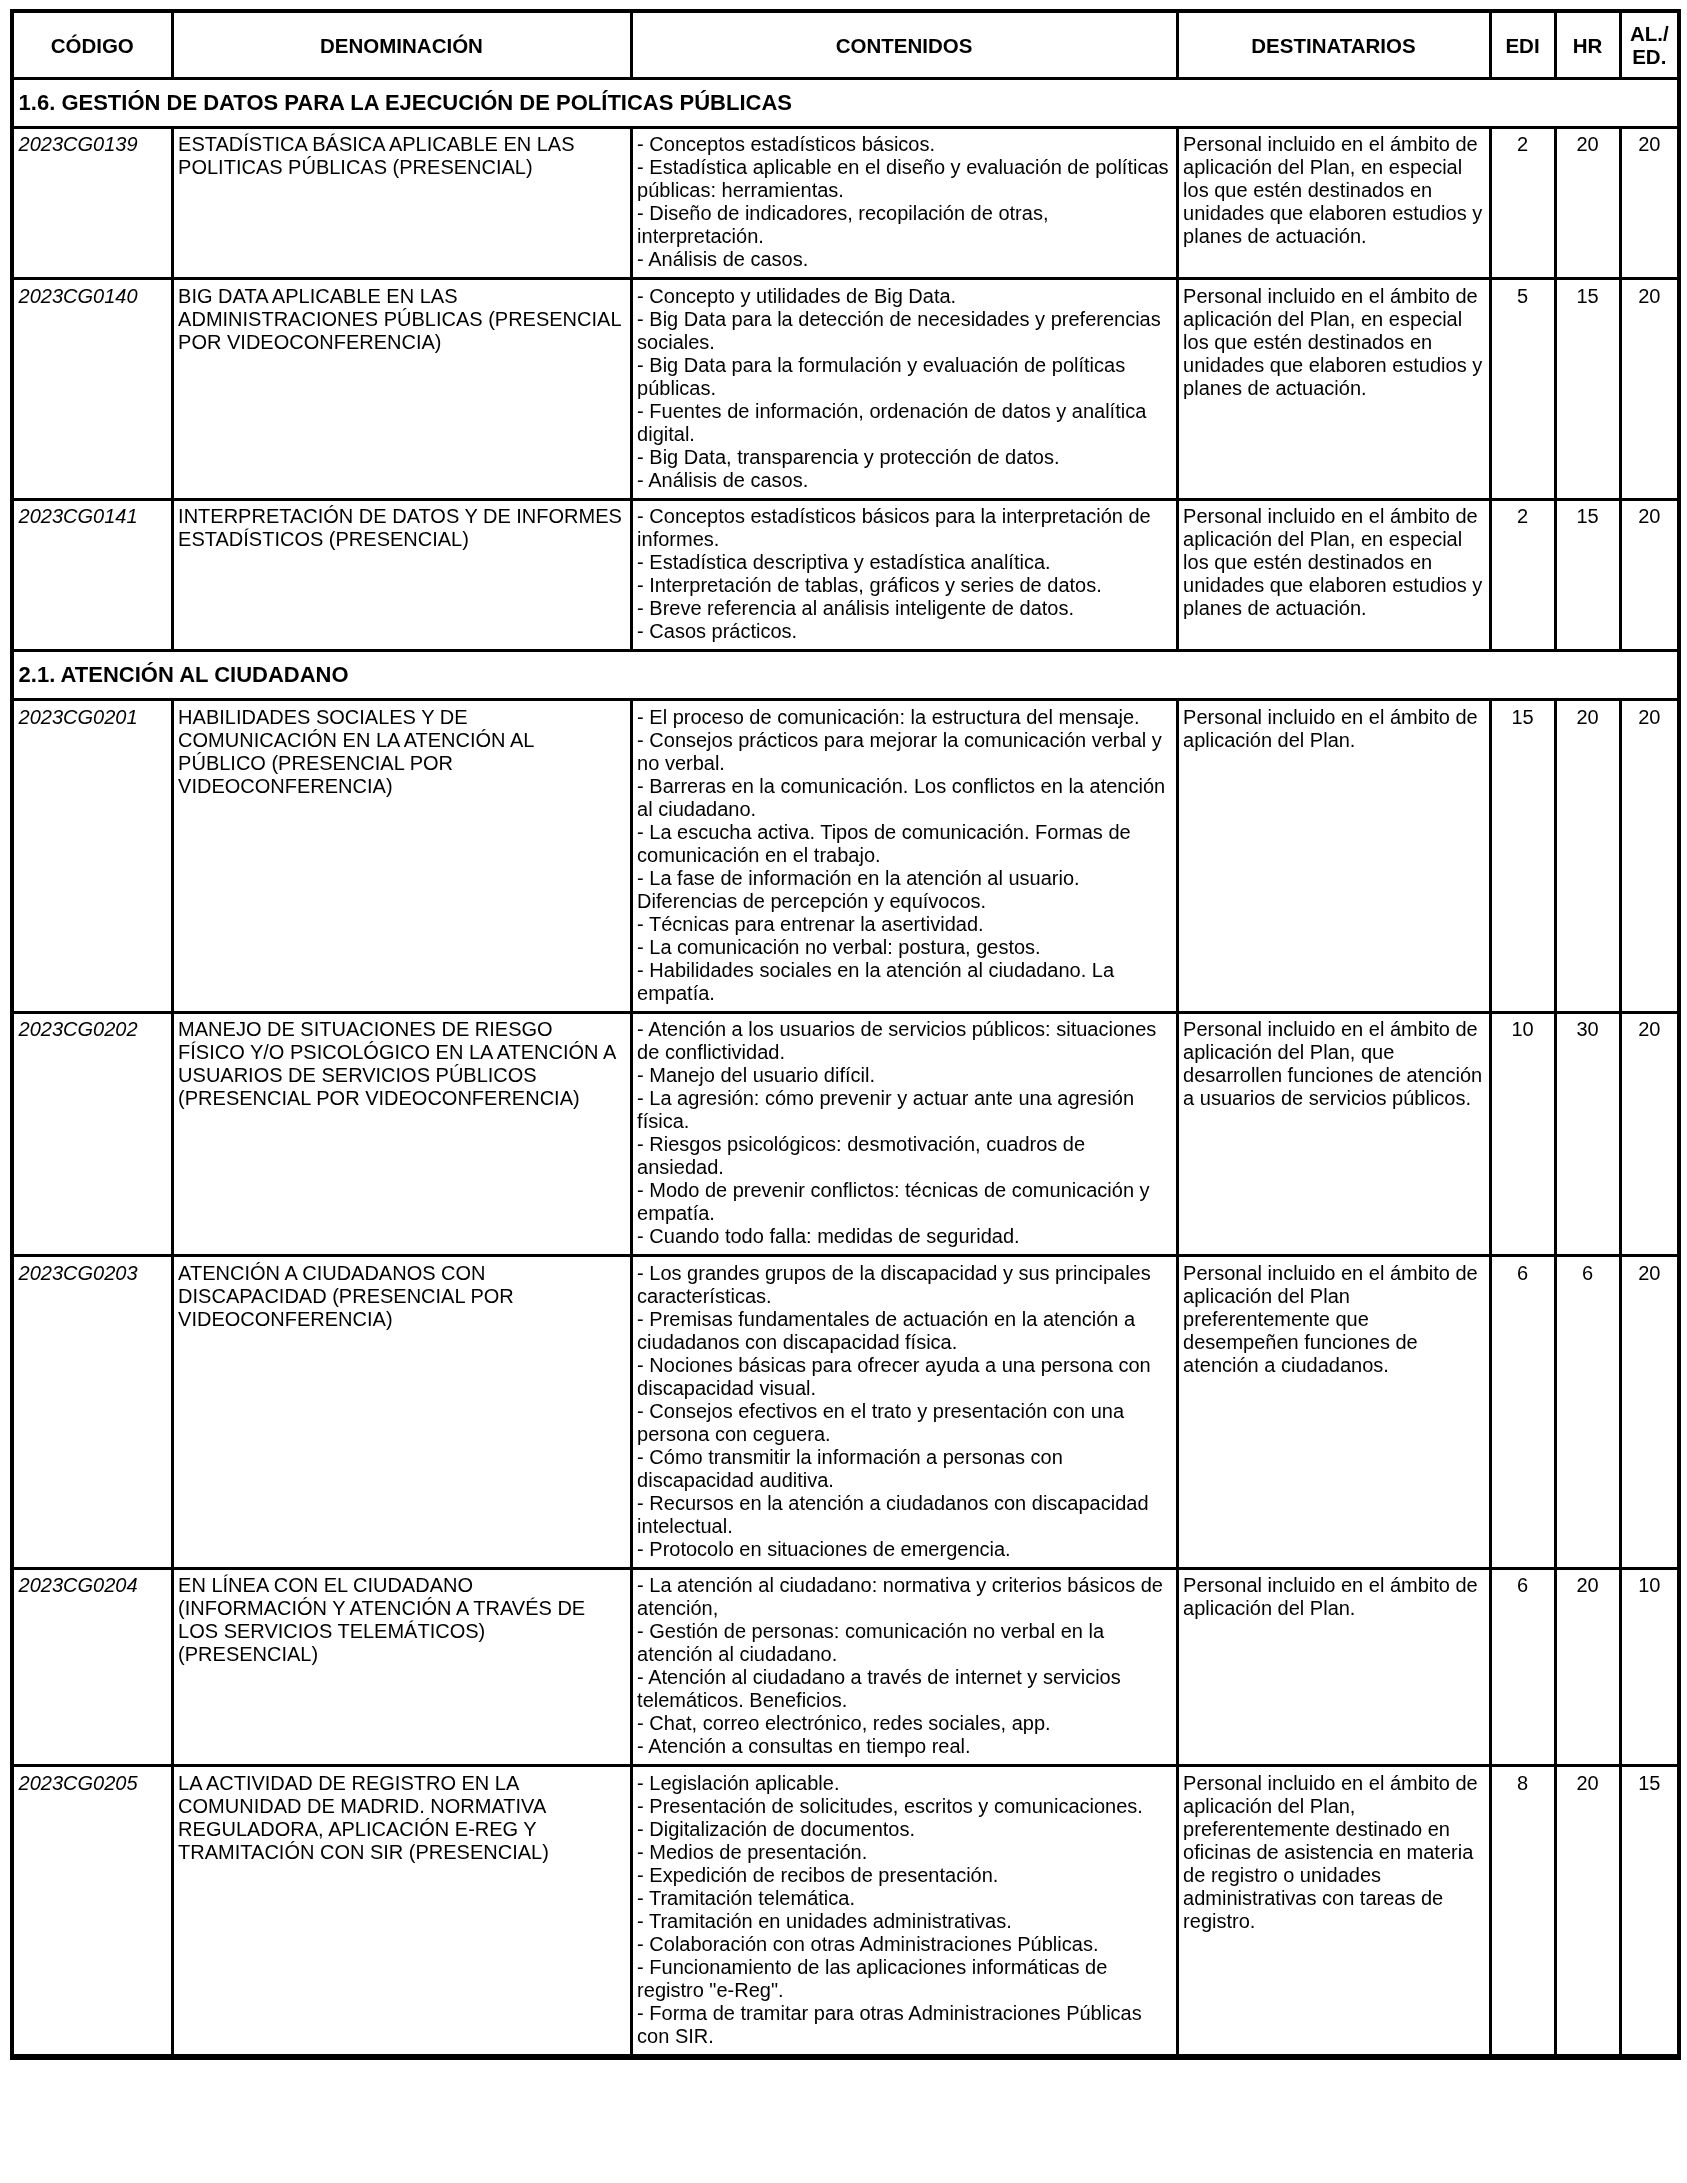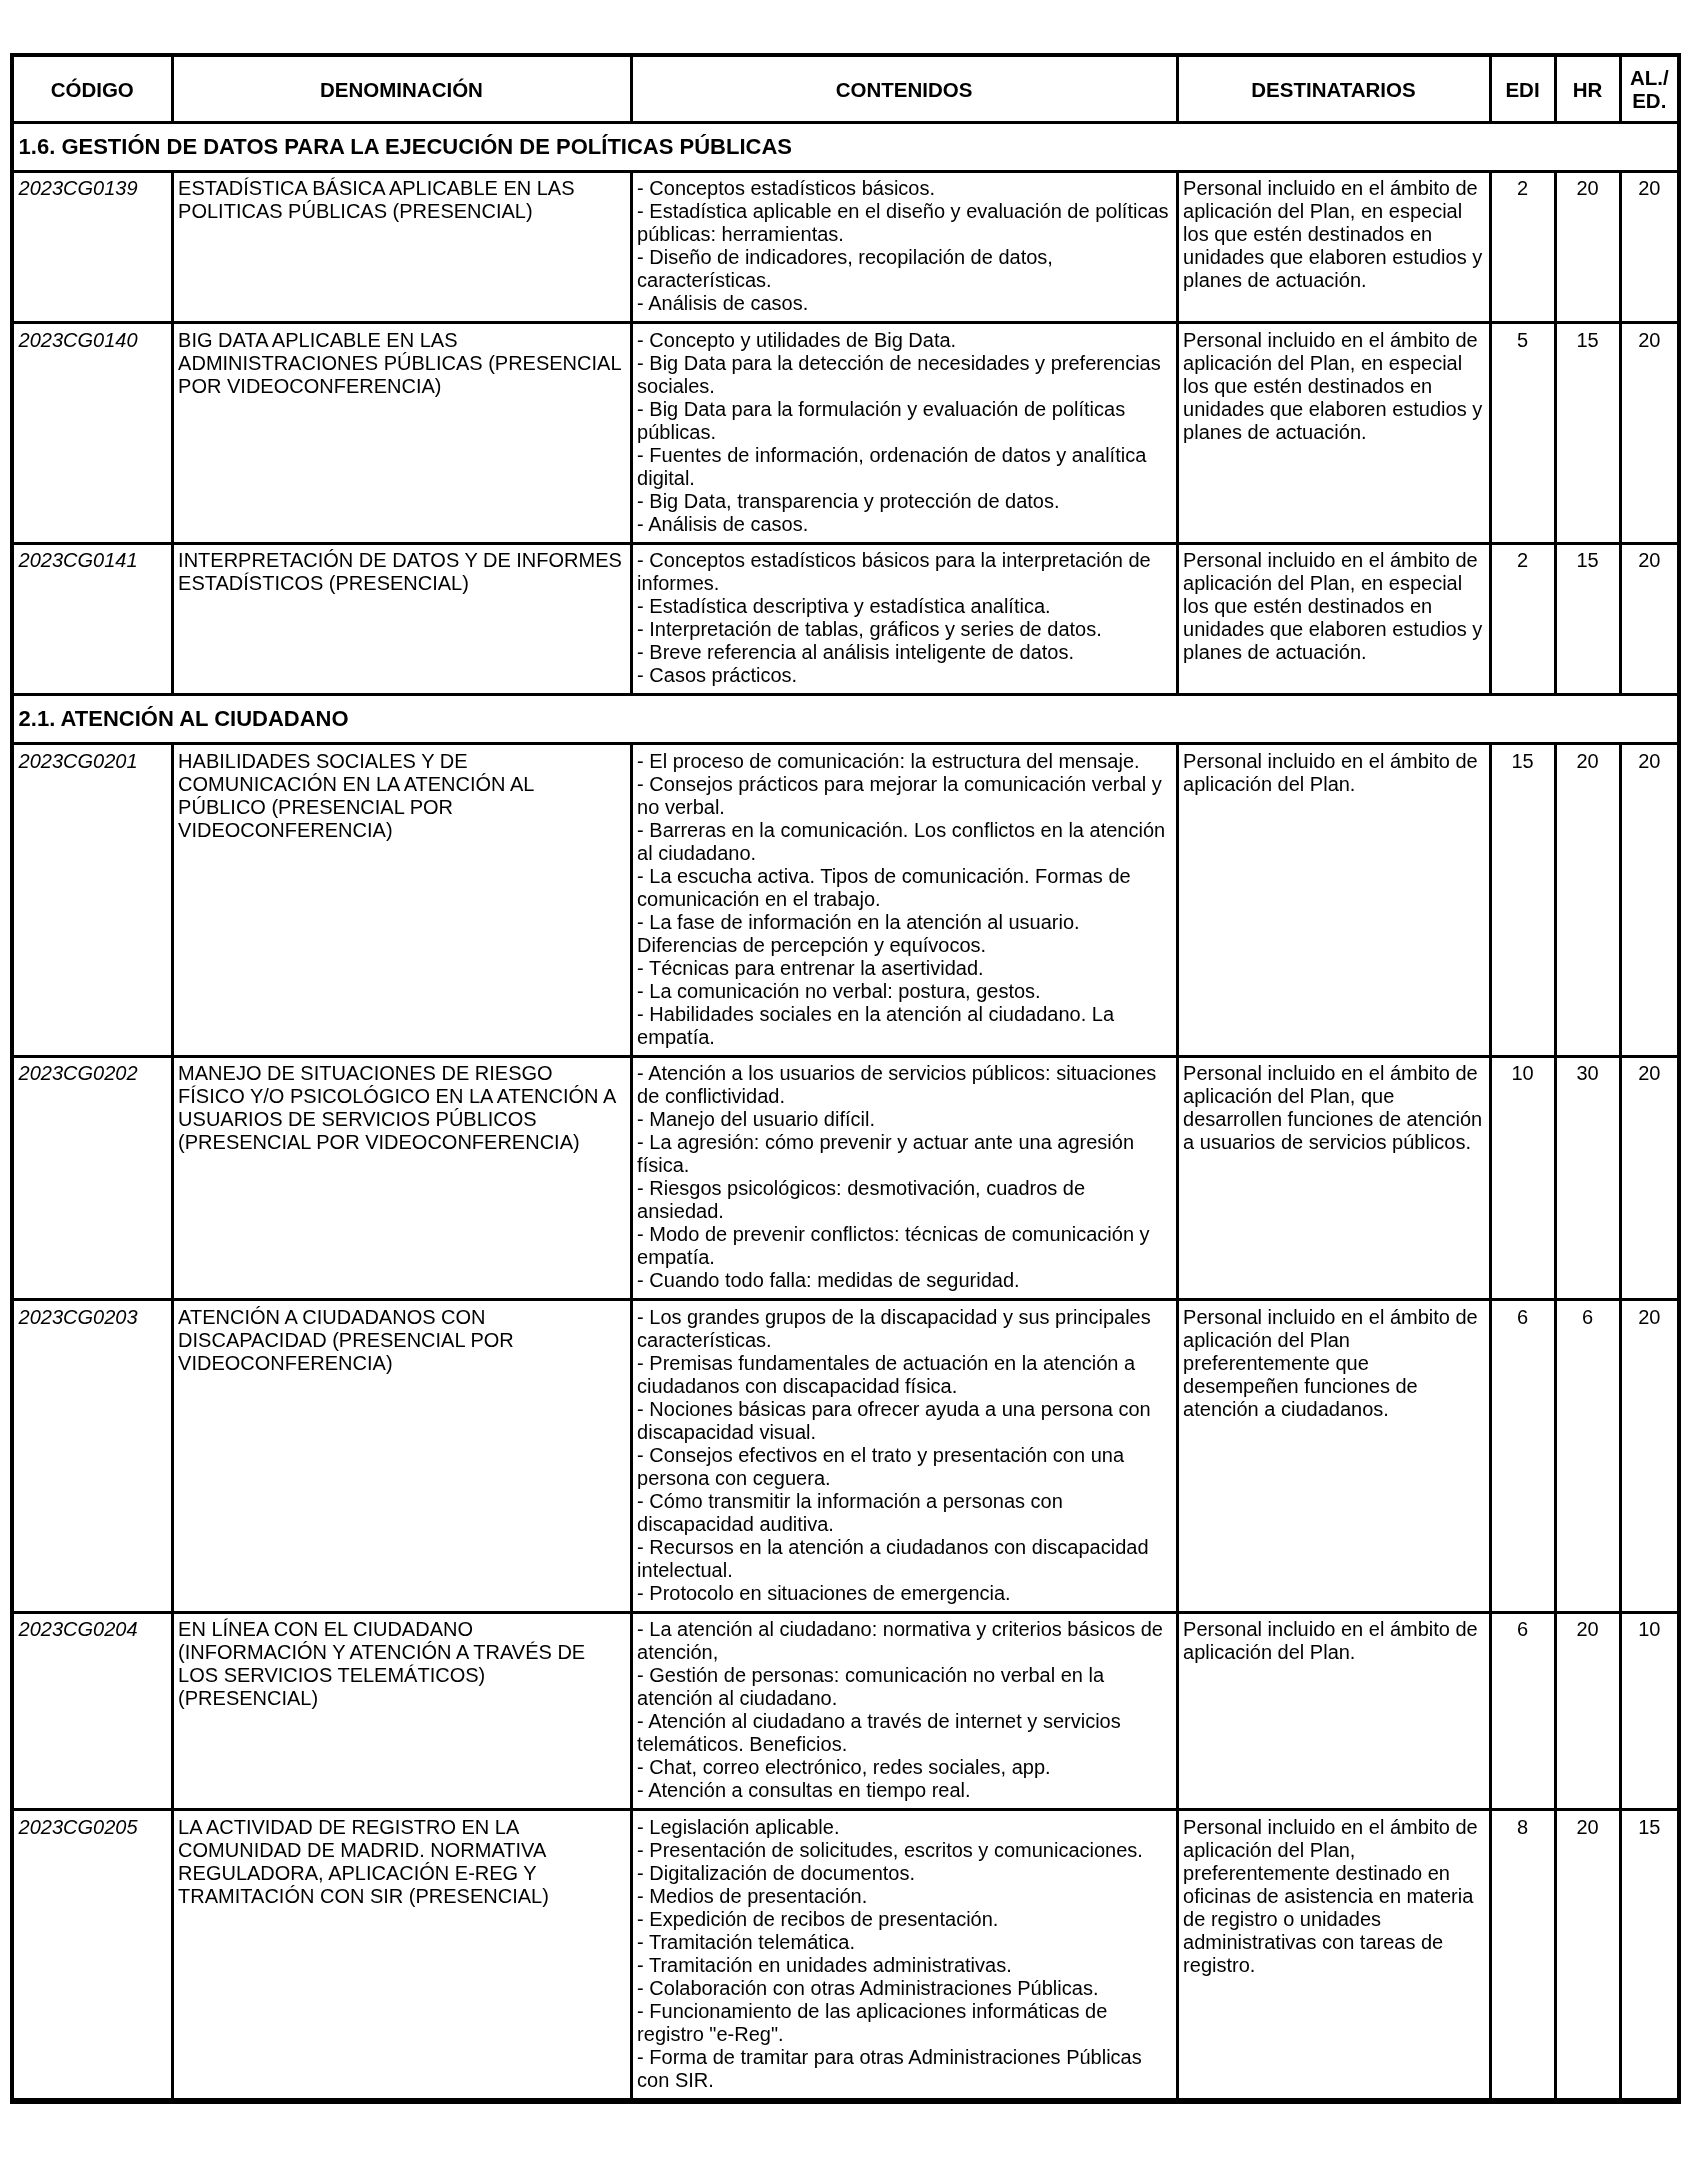--- a/index.html
+++ b/index.html
@@ -17,21 +17,20 @@
   }
   table.plan-table {
     position: absolute;
     left: 10px;
     top: 9px;
     width: 1668px;
     border-collapse: collapse;
     table-layout: fixed;
     border: 4.6px solid #000;
     border-bottom-width: 6.8px;
-    margin-top: 44px;
   }
   .plan-table th,
   .plan-table td {
     border: 3px solid #000;
     vertical-align: top;
     font-size: 20px;
     line-height: 23px;
     color: #000;
     overflow: hidden;
   }
@@ -101,21 +100,21 @@
     <tbody>
         <tr>
           <td colspan="7" class="section-cell">1.6. GESTIÓN DE DATOS PARA LA EJECUCIÓN DE POLÍTICAS PÚBLICAS</td>
         </tr>
         <tr>
           <td class="code-cell">2023CG0139</td>
           <td class="title-cell">ESTADÍSTICA BÁSICA APLICABLE EN LAS POLITICAS PÚBLICAS (PRESENCIAL)</td>
           <td class="contents-cell">
             <div class="bullet-line">- Conceptos estadísticos básicos.</div>
             <div class="bullet-line">- Estadística aplicable en el diseño y evaluación de políticas públicas: herramientas.</div>
-            <div class="bullet-line">- Diseño de indicadores, recopilación de datos, características.</div>
+            <div class="bullet-line">- Diseño de indicadores, recopilación de otras, interpretación.</div>
             <div class="bullet-line">- Análisis de casos.</div>
           </td>
           <td class="recipients-cell">Personal incluido en el ámbito de aplicación del Plan, en especial los que estén destinados en unidades que elaboren estudios y planes de actuación.</td>
           <td class="num-cell">2</td>
           <td class="num-cell">20</td>
           <td class="num-cell">20</td>
         </tr>
         <tr>
           <td class="code-cell">2023CG0140</td>
           <td class="title-cell">BIG DATA APLICABLE EN LAS ADMINISTRACIONES PÚBLICAS (PRESENCIAL POR VIDEOCONFERENCIA)</td>

